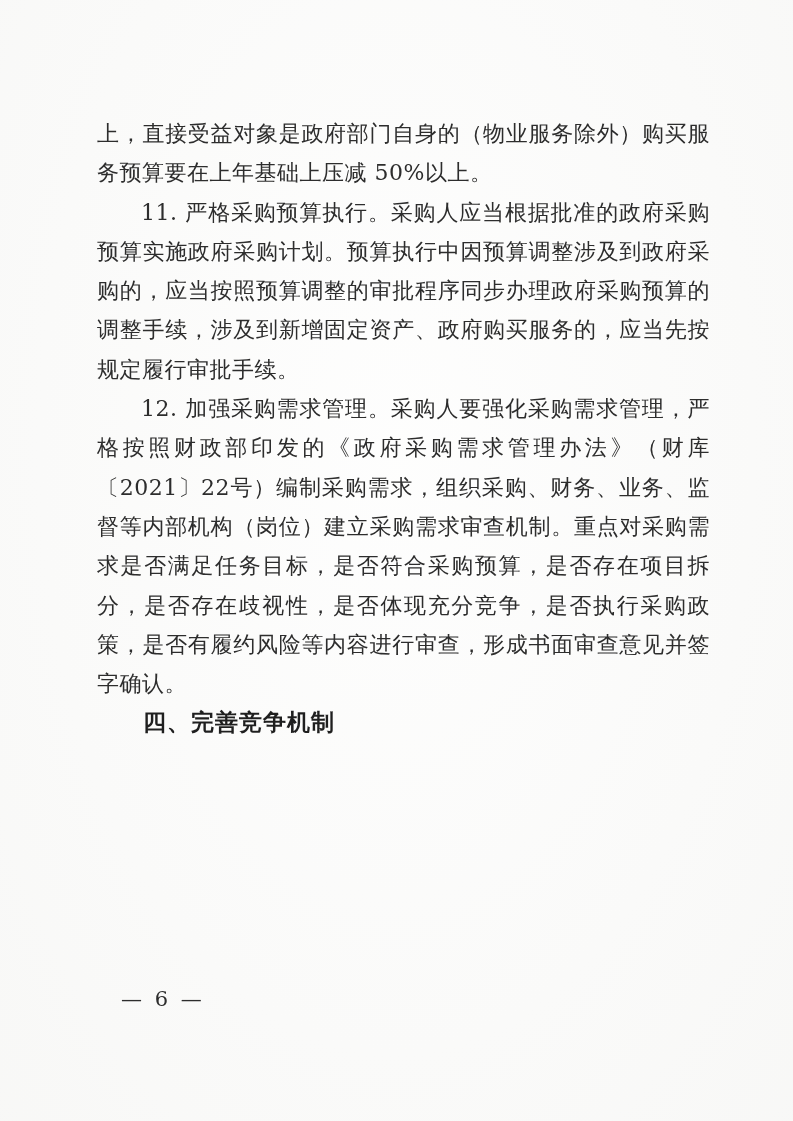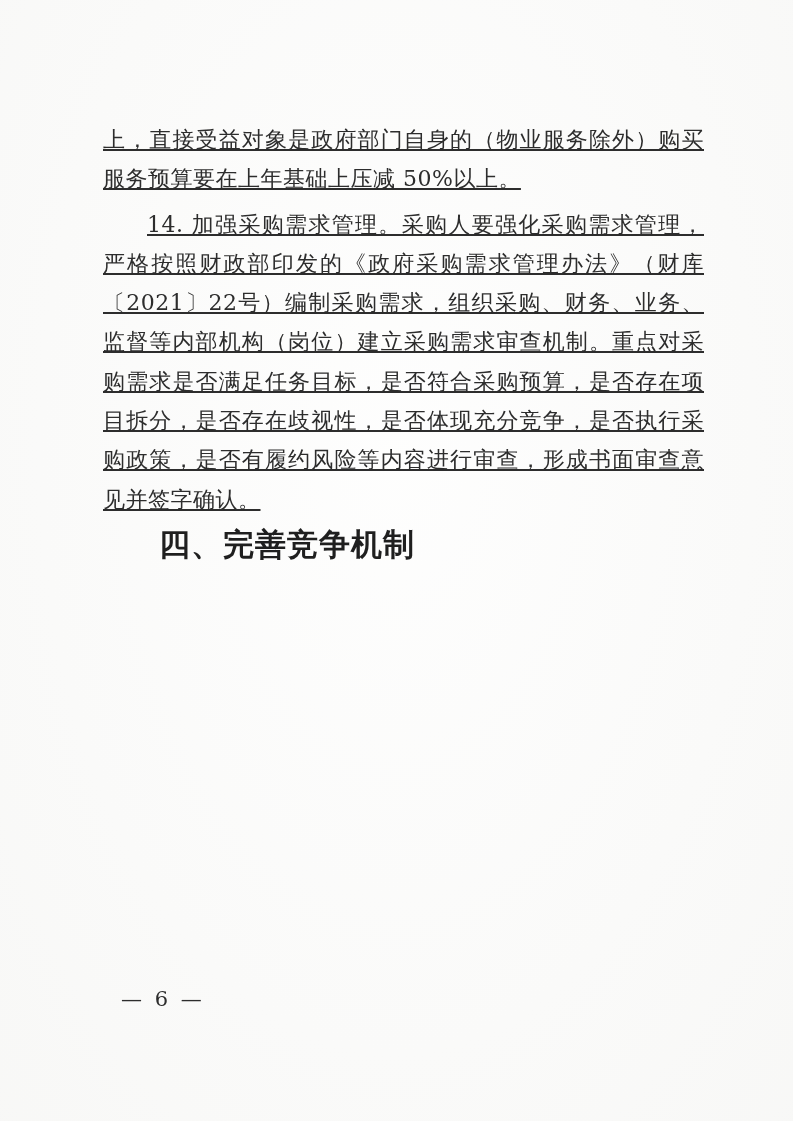--- a/index.html
+++ b/index.html
@@ -27,35 +27,34 @@
     top: 114px;
     width: 613px;
     color: #2d2d2d;
     font-size: 22px;
     line-height: 39.3px;
     text-align: justify;
     text-justify: inter-character;
     letter-spacing: 0.5px;
   }
   .content p {
-    margin: 6px;
+    margin: 0;
     padding: 0;
     text-indent: 2em;
-    text-decoration: underline;
   }
   .content p.continued {
     text-indent: 0;
   }
   .content h2.section-heading {
     margin: 0;
     padding: 0;
     text-indent: 2em;
     font-family: "DejaVu Sans", "Liberation Sans", sans-serif;
     font-weight: 700;
-    font-size: 31px;
+    font-size: 23px;
     line-height: 39.3px;
     color: #1f1f1f;
     letter-spacing: 1px;
   }
   .page-number {
     position: absolute;
     left: 121px;
     top: 984px;
     color: #2d2d2d;
     font-size: 21px;
@@ -63,17 +62,18 @@
     letter-spacing: 3px;
     white-space: nowrap;
   }
 </style>
 </head>
 <body>
 
 <div class="page">
   <div class="content">
     <p class="continued">上，直接受益对象是政府部门自身的（物业服务除外）购买服务预算要在上年基础上压减 50%以上。</p>
-    <p>14. 加强采购需求管理。采购人要强化采购需求管理，严格按照财政部印发的《政府采购需求管理办法》（财库〔2021〕22号）编制采购需求，组织采购、财务、业务、监督等内部机构（岗位）建立采购需求审查机制。重点对采购需求是否满足任务目标，是否符合采购预算，是否存在项目拆分，是否存在歧视性，是否体现充分竞争，是否执行采购政策，是否有履约风险等内容进行审查，形成书面审查意见并签字确认。</p>
+    <p>11. 严格采购预算执行。采购人应当根据批准的政府采购预算实施政府采购计划。预算执行中因预算调整涉及到政府采购的，应当按照预算调整的审批程序同步办理政府采购预算的调整手续，涉及到新增固定资产、政府购买服务的，应当先按规定履行审批手续。</p>
+    <p>12. 加强采购需求管理。采购人要强化采购需求管理，严格按照财政部印发的《政府采购需求管理办法》（财库〔2021〕22号）编制采购需求，组织采购、财务、业务、监督等内部机构（岗位）建立采购需求审查机制。重点对采购需求是否满足任务目标，是否符合采购预算，是否存在项目拆分，是否存在歧视性，是否体现充分竞争，是否执行采购政策，是否有履约风险等内容进行审查，形成书面审查意见并签字确认。</p>
     <h2 class="section-heading">四、完善竞争机制</h2>
   </div>
   <div class="page-number">— 6 —</div>
 </div>
 
 </body></html>

